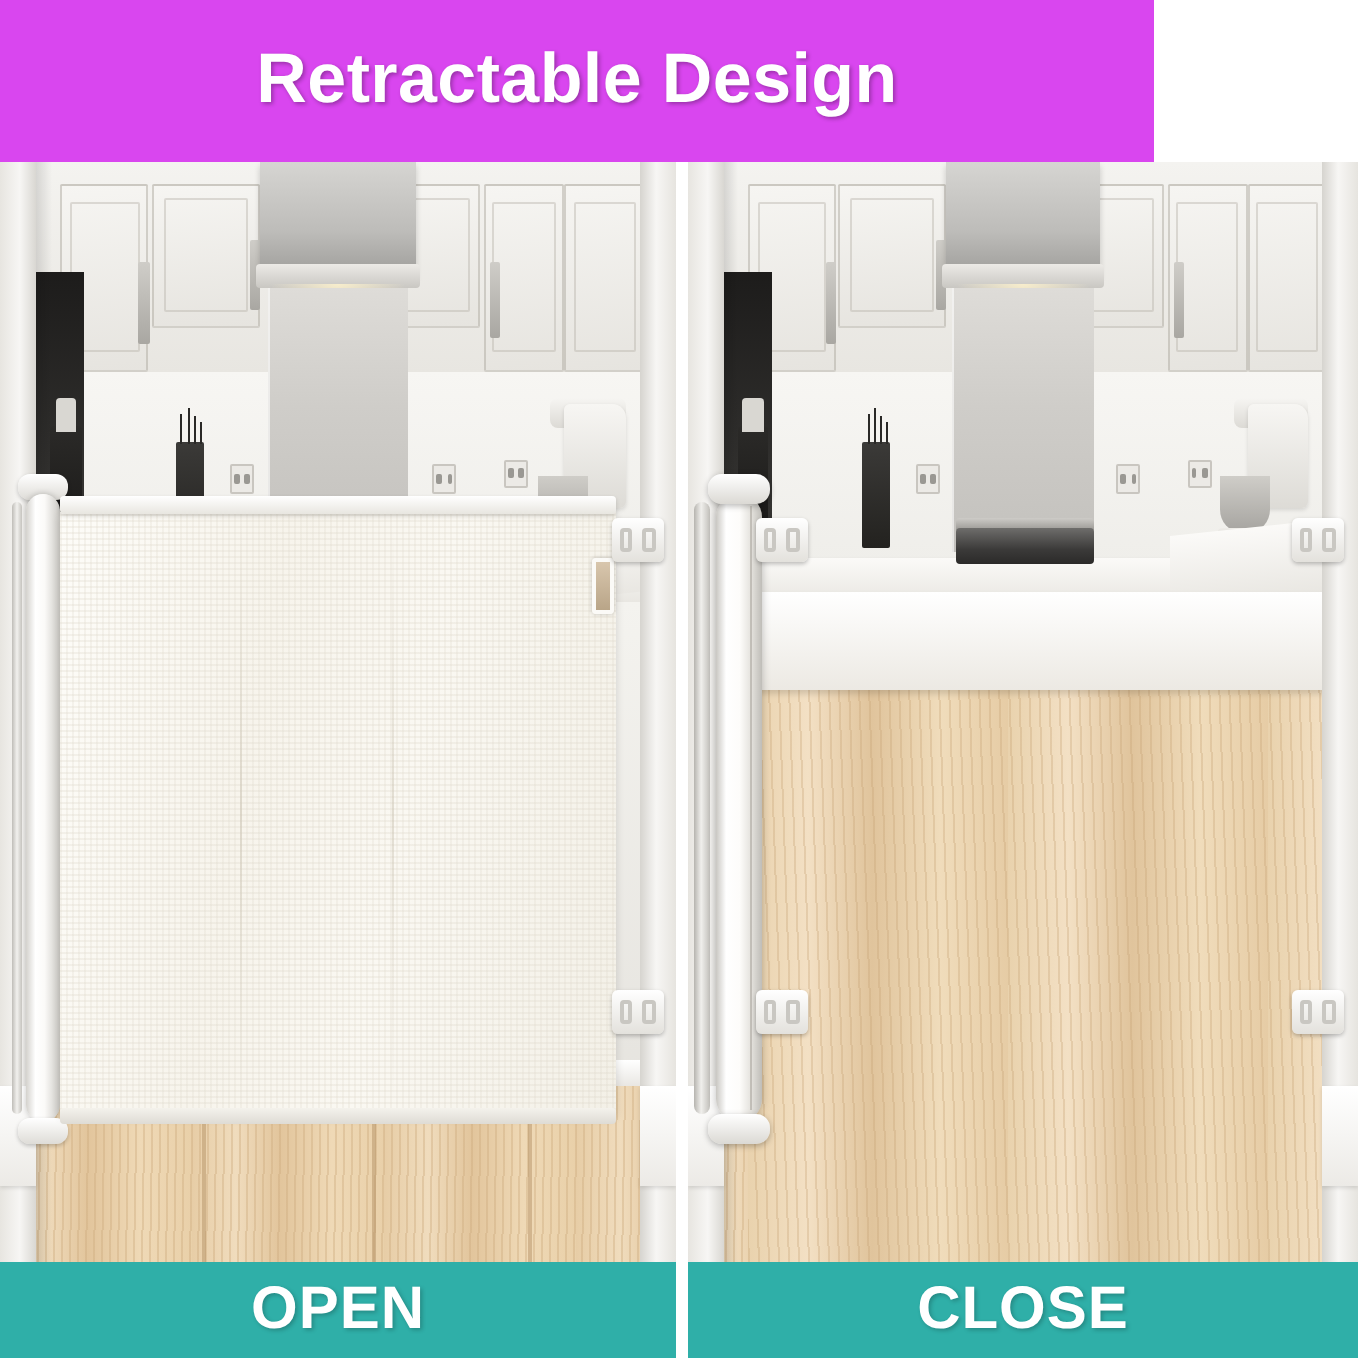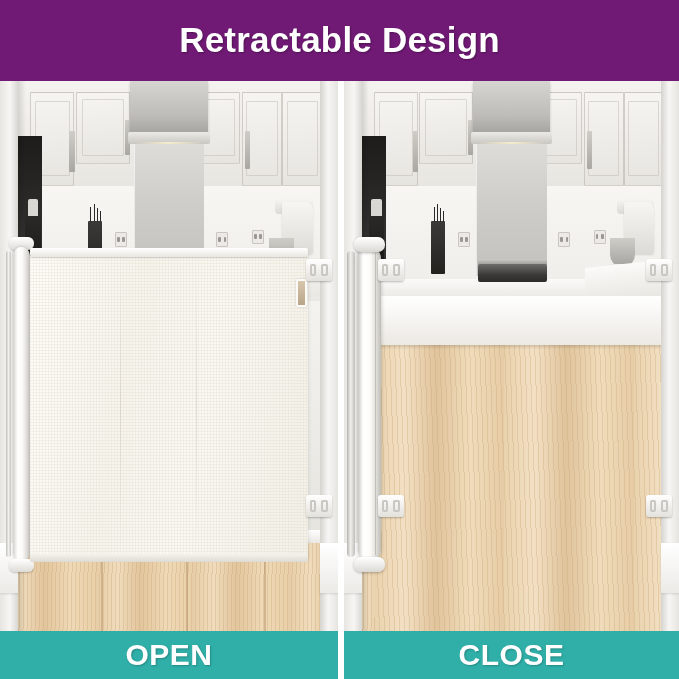--- a/index.html
+++ b/index.html
@@ -1,20 +1,20 @@
 <!DOCTYPE html>
 <html><head>
 <meta charset="utf-8">
 <style>
   html,body{margin:0;padding:0;background:#fff;}
   body{width:679px;height:679px;overflow:hidden;font-family:"Liberation Sans",sans-serif;}
   .page{position:relative;width:679px;height:679px;background:#fff;overflow:hidden;}
 
   
-  .header{position:absolute;left:0;top:0;width:679px;height:81px;background:#701a75;
+  .header{position:absolute;left:0;top:0;width:577px;height:81px;background:#d946ef;
           display:flex;flex-direction:column;align-items:center;justify-content:center;}
   .title{font-size:35px;font-weight:bold;color:#ffffff;letter-spacing:.2px;line-height:1;
          text-shadow:1px 1px 2px rgba(0,0,0,.30);margin:0 0 2px 0;}
   .subtitle{font-size:19px;font-weight:normal;color:#ffffff;line-height:1;
             text-shadow:1px 1px 2px rgba(0,0,0,.25);margin:0;}
 
   
   .stage{position:absolute;left:0;top:81px;width:679px;height:550px;background:#fff;}
   .panel{position:absolute;top:0;height:550px;overflow:hidden;background:#efefee;}
   .panel-left{left:0;width:338px;}

